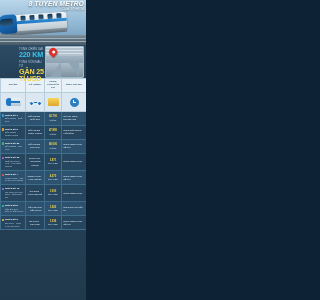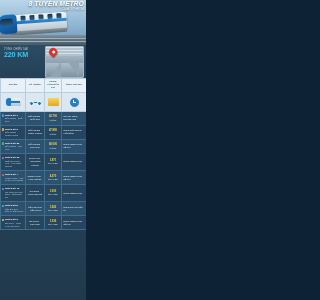--- a/index.html
+++ b/index.html
@@ -38,21 +38,21 @@
   .hero-title{position:absolute;right:2px;top:1px;text-align:right;line-height:1;
               text-shadow:0 1px 2px rgba(0,0,0,.55);}
   .hero-title .l1{font-size:6.5px;font-weight:bold;color:#ffffff;letter-spacing:.2px;
                   font-style:italic;display:block;}
   .hero-title .l2{font-size:3.4px;color:#eaf3fa;display:block;margin-top:.5px;
                   font-style:italic;letter-spacing:.2px;}
 
   
   .stats{position:relative;height:33px;display:flex;
          background:linear-gradient(180deg,#2b4c64,#244056);}
-  .stats-left{width:46px;padding:3px 0 0 4px;box-sizing:border-box;}
+  .stats-left{width:46px;padding:3px 0 0 19px;box-sizing:border-box;}
   .stat{margin-bottom:2.5px;}
   .stat .cap{font-size:2.7px;color:#b7d2e4;letter-spacing:.15px;line-height:1.2;
              text-transform:uppercase;}
   .stat .val{font-size:7.2px;font-weight:bold;color:#36c8f0;line-height:1.05;letter-spacing:-.2px;}
   .stat .val.alt{color:#f6d64a;}
 
   .photo{position:absolute;right:2px;top:1px;width:37px;height:30px;border-radius:1px;
          overflow:hidden;border:1px solid #9fb8c9;
          background:linear-gradient(180deg,#c4d2dc 0%,#93a7b6 45%,#6d8392 100%);}
   .ph-floor{position:absolute;left:0;right:0;bottom:0;height:14px;
@@ -131,20 +131,24 @@
       <span class="l1">8 TUYẾN METRO</span>
       <span class="l2">CỦA TP.HCM</span>
     </div>
   </div>
 
   <div class="stats">
     <div class="stats-left">
       <div class="stat">
         <div class="cap">TỔNG CHIỀU DÀI</div>
         <div class="val">220 KM</div>
+      </div>
+      <div class="stat">
+        <div class="cap">TỔNG VỐN ĐẦU TƯ</div>
+        <div class="val alt">GẦN 25 TỈ USD</div>
       </div>
     </div>
     <div class="photo">
       <div class="ph-ceil"></div>
       <div class="ph-floor"></div>
       <div class="ph-v1"></div>
       <div class="ph-v2"></div>
       <div class="pin">
           <i></i>
         </div>

